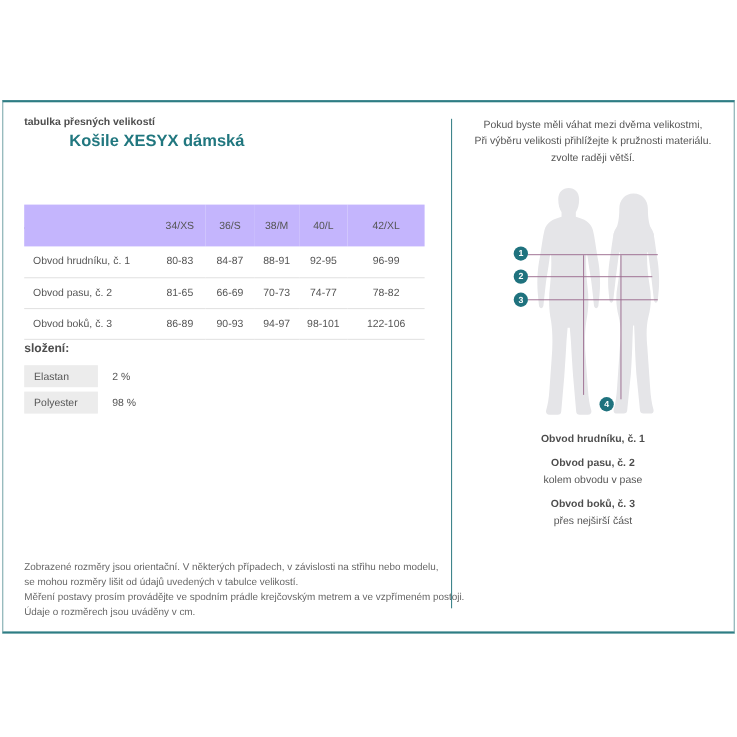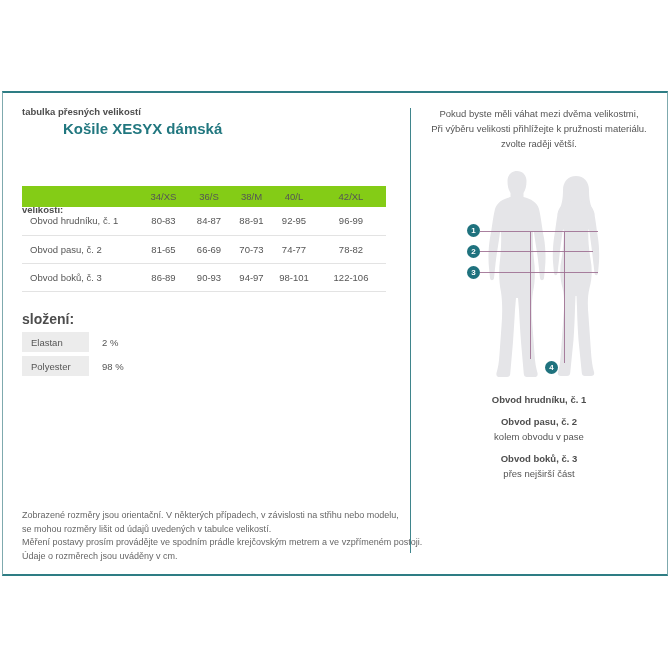--- a/index.html
+++ b/index.html
@@ -33,35 +33,35 @@
     table-layout: fixed;
     font-size: 9.5px; color: #555555;
   }
   table.size-table col.c-label { width: 118px; }
   table.size-table col.c1 { width: 47px; }
   table.size-table col.c2 { width: 44px; }
   table.size-table col.c3 { width: 41px; }
   table.size-table col.c4 { width: 44px; }
   table.size-table col.c5 { width: 70px; }
   table.size-table thead th {
-    background: #84cc16;
+    background: #c4b5fd;
     font-weight: normal;
-    height: 21px;
+    height: 38px;
     text-align: center;
     vertical-align: middle;
   }
   table.size-table tbody td {
     height: 28px;
     text-align: center;
     vertical-align: middle;
     border-bottom: 1px solid #e3e3e3;
   }
   table.size-table tbody td.row-label { text-align: left; padding-left: 8px; }
 
-  .comp-label { left: 19px; top: 218px; font-size: 14px; font-weight: bold; color: #4d4d4d; }
+  .comp-label { left: 19px; top: 218px; font-size: 11px; font-weight: bold; color: #4d4d4d; }
   .comp-row { left: 19px; height: 20px; font-size: 9.5px; color: #555555; display: flex; align-items: center; }
   .comp-row .mat {
     width: 67px; height: 20px; background: #ececec;
     display: flex; align-items: center; padding-left: 9px;
   }
   .comp-row .pct { margin-left: 13px; }
   .comp-row.r0 { top: 239px; }
   .comp-row.r1 { top: 263px; }
 
   .disclaimer { left: 19px; top: 416px; font-size: 9px; color: #666666; line-height: 13.7px; }

